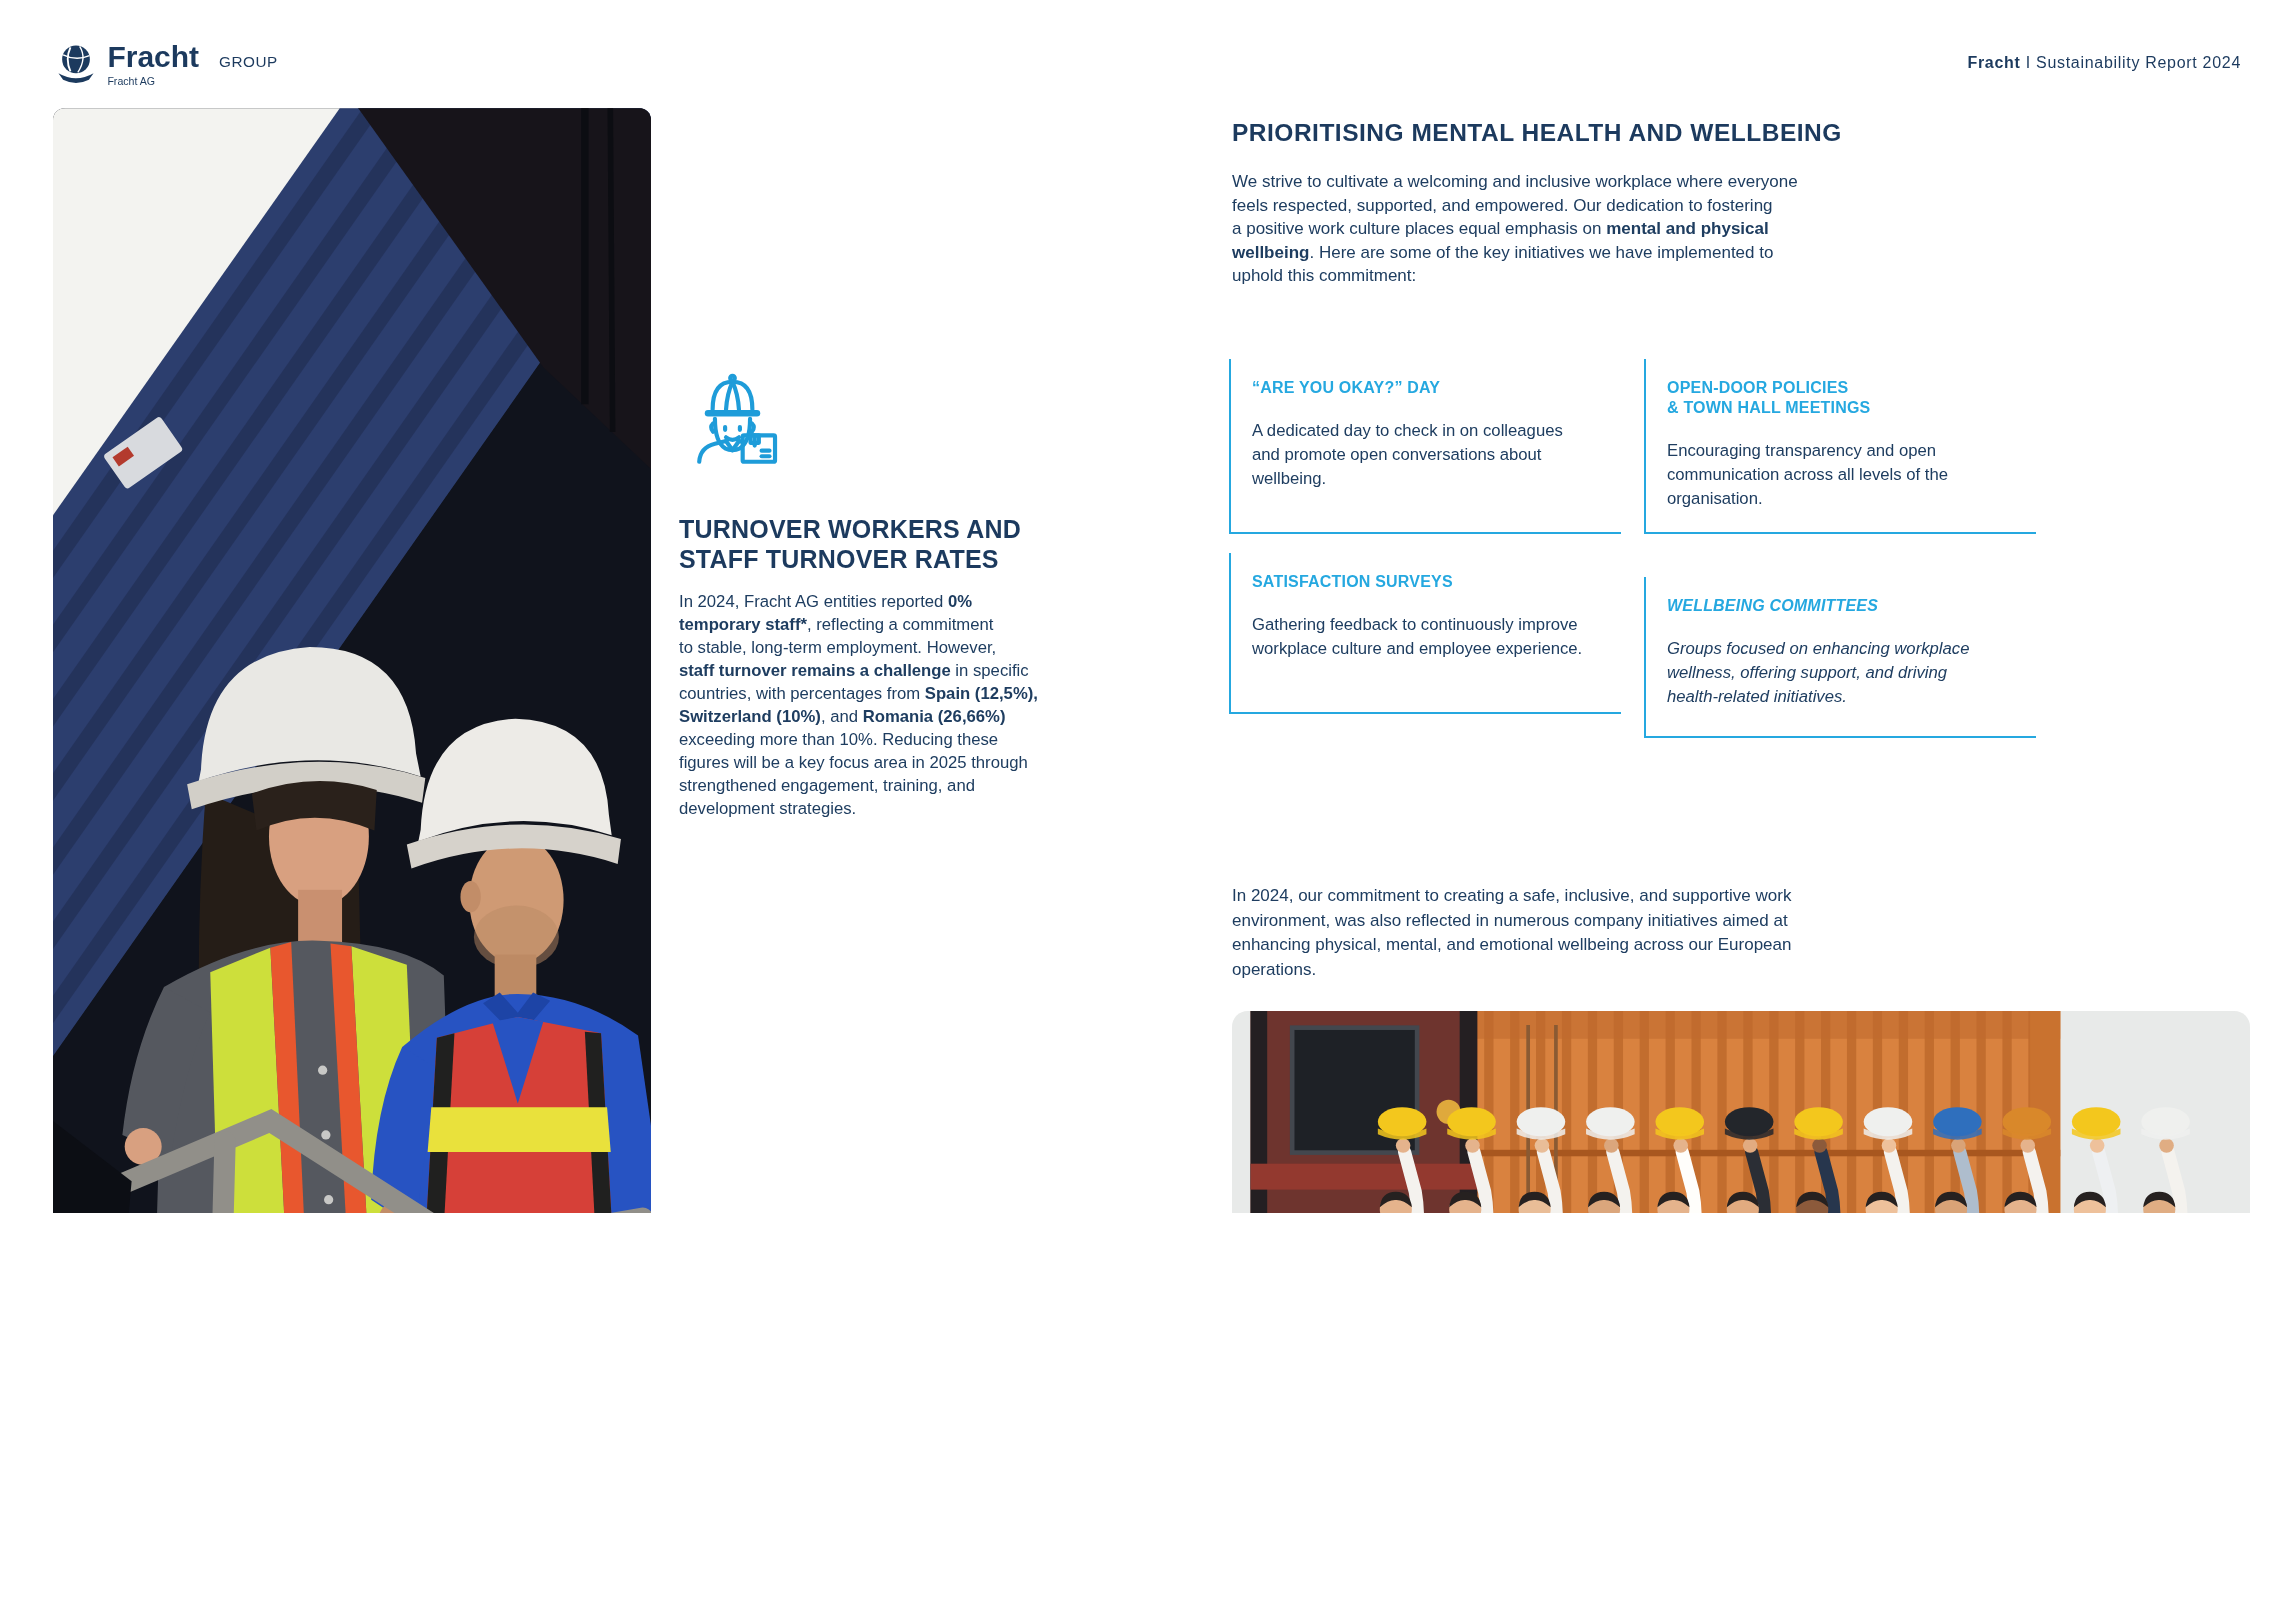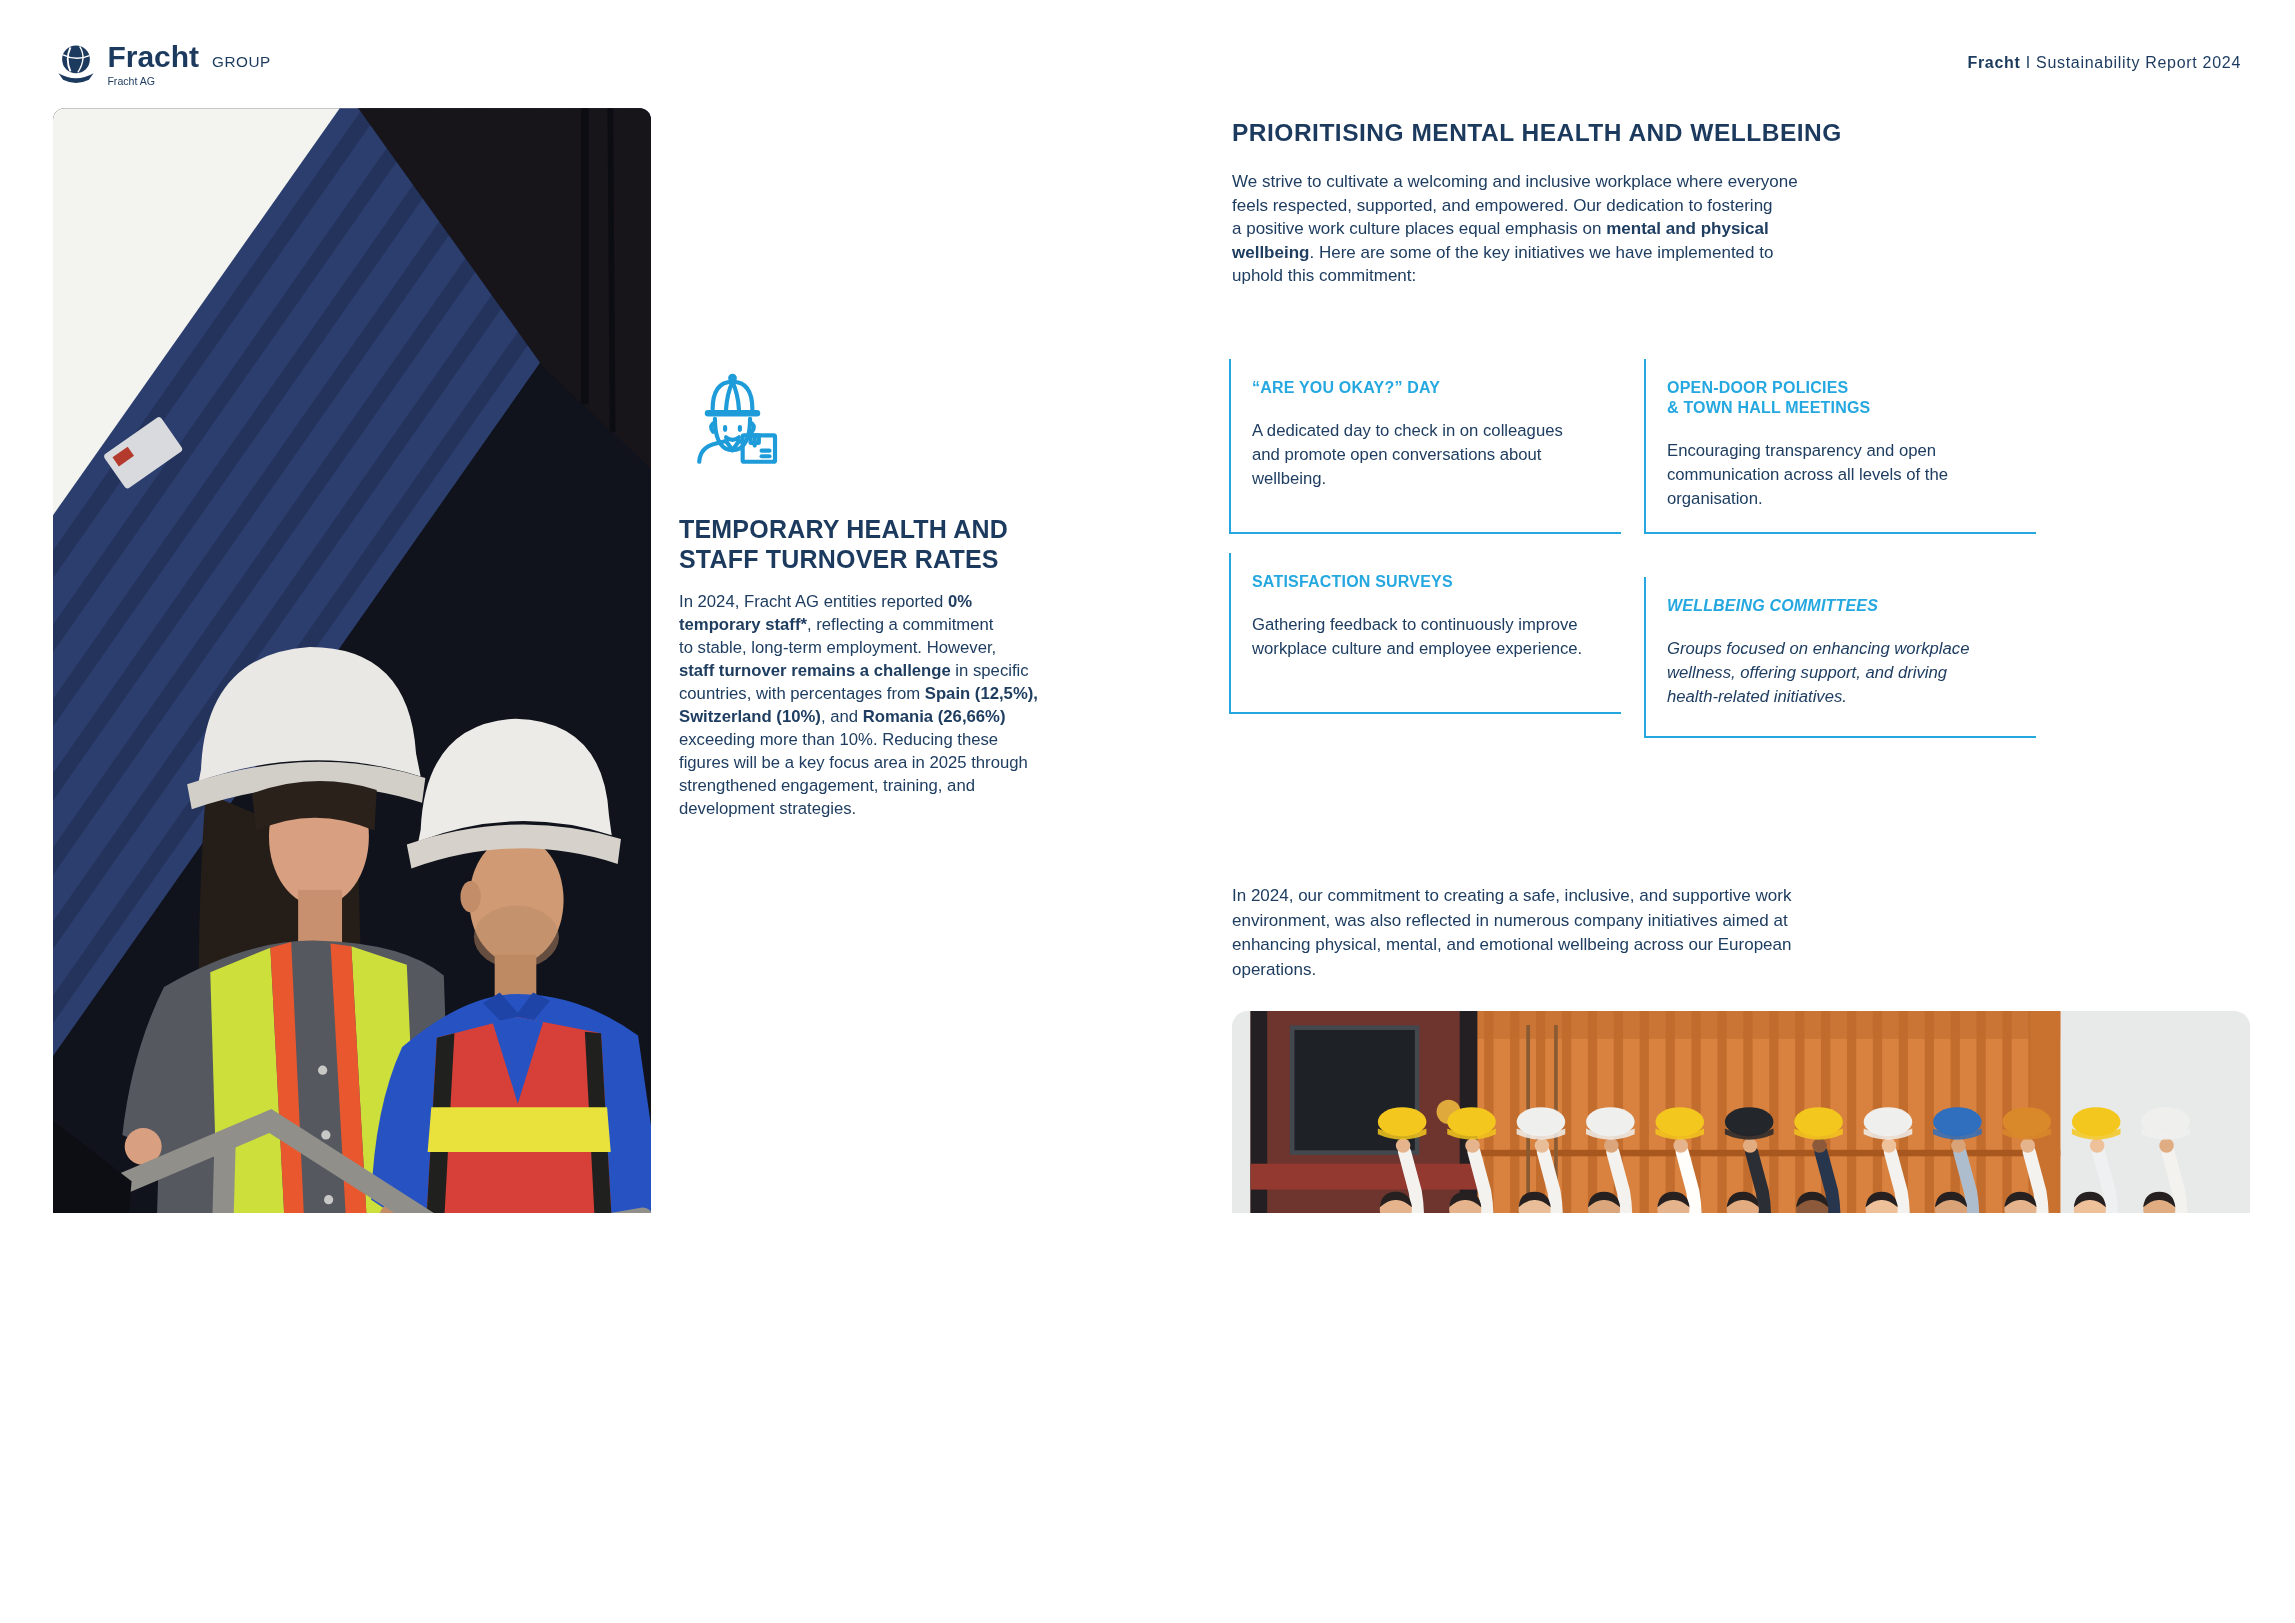--- a/index.html
+++ b/index.html
@@ -14,21 +14,21 @@
   .page{position:relative;width:2295px;height:1213px;background:#ffffff;overflow:hidden;}
   .abs{position:absolute;}
   .pre{white-space:pre-line;}
   .rich span.b{font-weight:bold;}
 
   
   .logo{left:52px;top:40px;display:flex;align-items:flex-start;}
   .logo-text{margin-left:7.4px;}
   .logo-row{display:flex;align-items:baseline;}
   .logo-name{font-size:30px;font-weight:bold;color:var(--navy);letter-spacing:0;}
-  .logo-suffix{font-size:15.3px;color:var(--navy);margin-left:13px;letter-spacing:0.5px;}
+  .logo-suffix{font-size:15.3px;color:var(--navy);margin-left:20px;letter-spacing:0.5px;}
   .logo-sub{font-size:10.6px;color:var(--navy);margin-top:0.9px;}
   .report-title{top:54px;right:54px;font-size:16px;color:var(--navy);letter-spacing:0.7px;margin-left:16px;}
   .report-title .b{font-weight:bold;}
 
   
   .photo-left{left:53px;top:108px;width:598px;height:1331px;border-radius:12px;overflow:hidden;}
   .photo-group{left:1232px;top:1011px;width:1018px;height:428px;border-radius:15.7px;overflow:hidden;}
   .photo-left svg,.photo-group svg{display:block;}
 
   
@@ -216,21 +216,21 @@
     <path d="M28 205 Q30 174 62 166 L86 160"></path>
     <path d="M114 160 L126 163"></path>
     <path d="M86 160 L100 180 L114 160"></path>
     <rect x="122" y="148" width="70" height="57" rx="3"></rect>
     <path d="M148 148 V 170"></path>
     <rect x="139" y="148" width="18" height="16"></rect>
     <path d="M163 181 H180"></path>
     <path d="M163 193 H180"></path>
   </svg>
 
-  <h2 class="abs mid-heading pre">TEMPORARY HEALTH AND
+  <h2 class="abs mid-heading pre">TURNOVER WORKERS AND
 STAFF TURNOVER RATES</h2>
   <p class="abs mid-body pre rich"><span>In 2024, Fracht AG entities reported </span><span class="b">0%
 temporary staff*</span><span>, reflecting a commitment
 to stable, long-term employment. However,
 </span><span class="b">staff turnover remains a challenge</span><span> in specific
 countries, with percentages from </span><span class="b">Spain (12,5%),
 Switzerland (10%)</span><span>, and </span><span class="b">Romania (26,66%)</span><span>
 exceeding more than 10%. Reducing these
 figures will be a key focus area in 2025 through
 strengthened engagement, training, and

